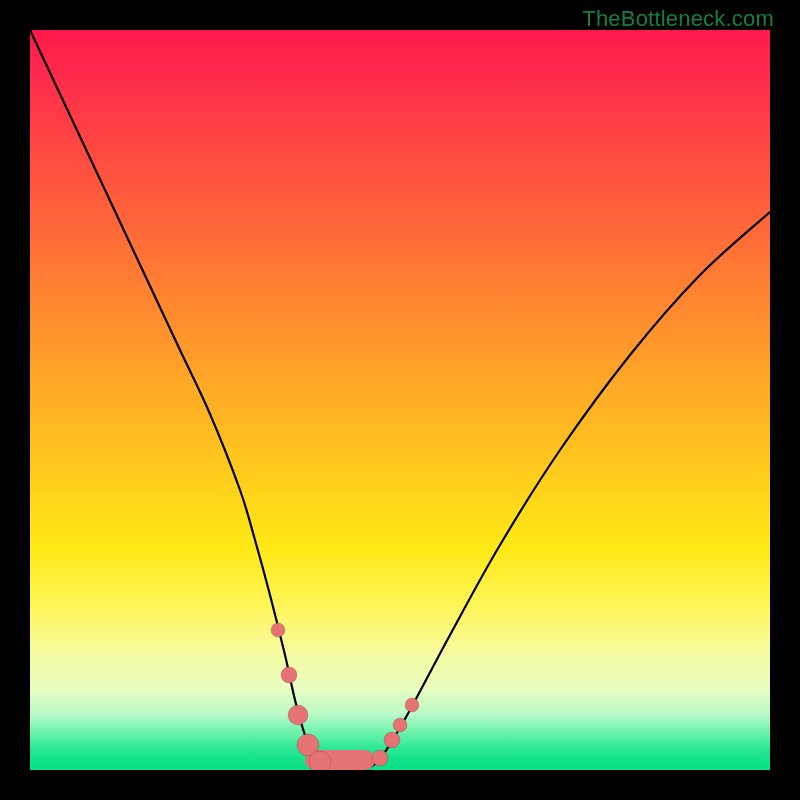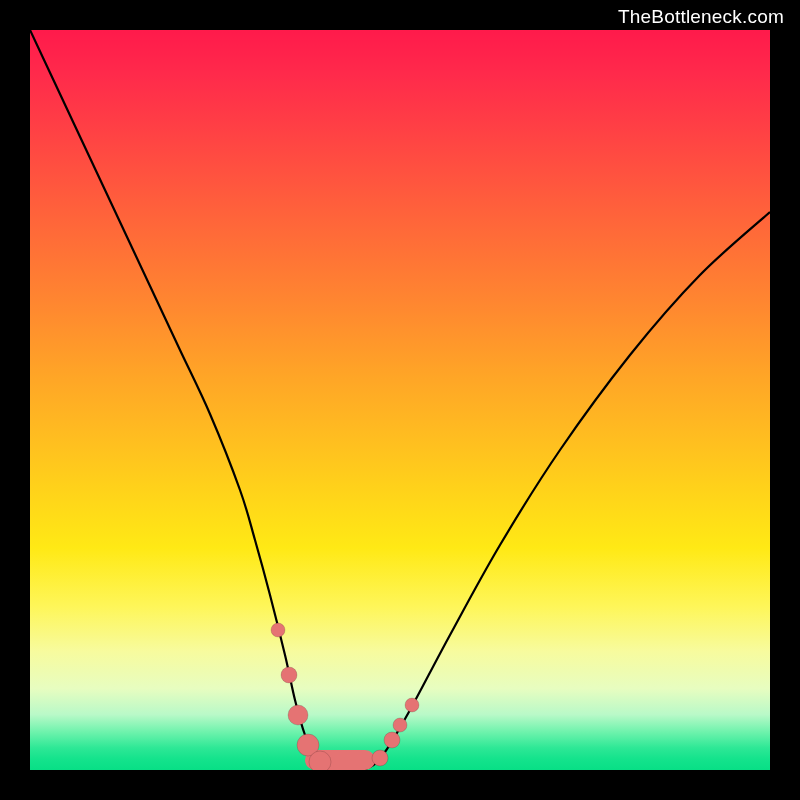--- a/index.html
+++ b/index.html
@@ -13,23 +13,23 @@
   }
   .frame {
     position: absolute;
     left: 0; top: 0;
     width: 800px; height: 800px;
     background: #000;
   }
   .watermark {
     position: absolute;
     top: 6px;
-    right: 16px;
-    color: #ffffff;
-    font-size: 19px;
+    right: 26px;
+    color: #15803d;
+    font-size: 22px;
     font-weight: 500;
     letter-spacing: 0.2px;
     z-index: 50;
   }
   .plot {
     position: absolute;
     left: 30px;
     top: 30px;
     width: 740px;
     height: 740px;

